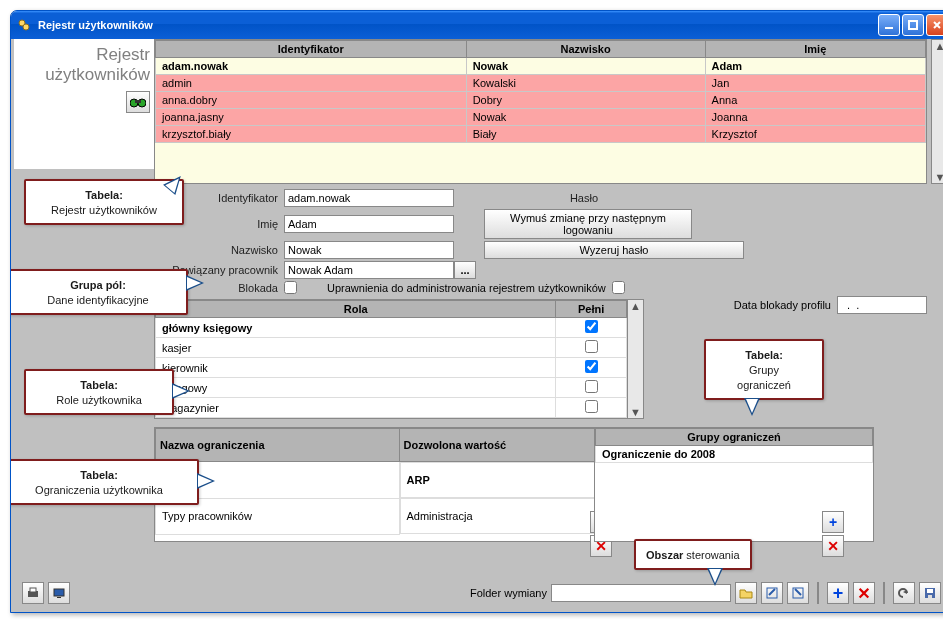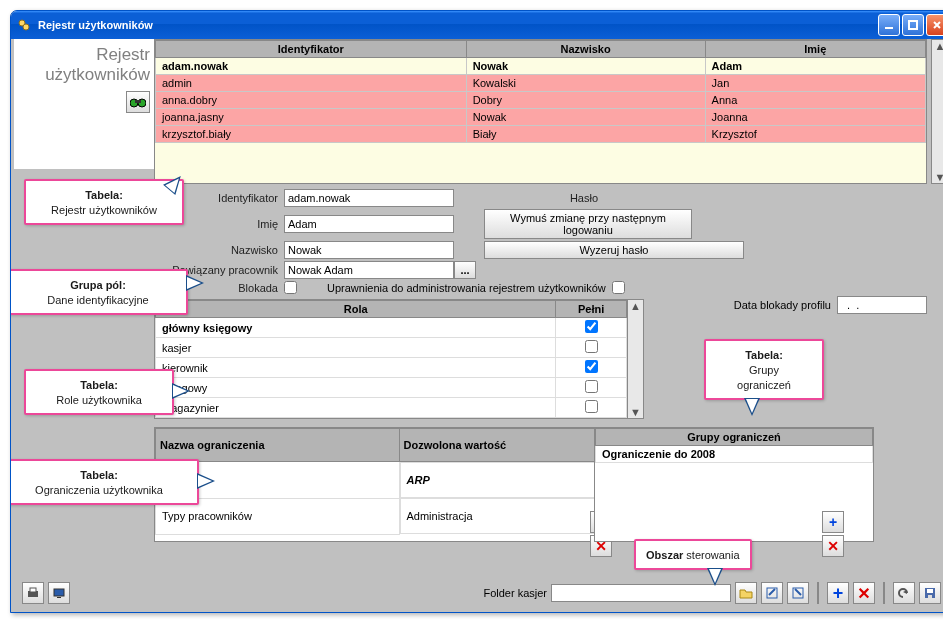--- a/index.html
+++ b/index.html
@@ -45,21 +45,21 @@
 .sq-btn { width: 22px; height: 22px; border:1px solid #888; background: linear-gradient(#fff,#ddd); display:flex; align-items:center; justify-content:center; font-weight:bold; font-size:14px; cursor:pointer; }
 .groups-wrap { position: absolute; top: 388px; left: 580px; width: 280px; height: 115px; border: 1px solid #888; background: #fff; }
 table.groups { width: 100%; border-collapse: collapse; }
 table.groups th { background:#b4b4b4; border:1px solid #888; padding:2px 4px; text-align:center;}
 table.groups td { border:1px solid #ddd; padding:2px 6px; }
 table.groups tr.sel td { font-weight: bold; }
 .bottom-bar { position: absolute; left: 0; right: 0; bottom: 0; height: 32px; background: #c0c0c0; display:flex; align-items:center; padding: 0 8px; gap:4px; }
 .bottom-bar .flex { flex:1; }
 .bottom-bar .lbl2 { color:#000;}
 .bottom-bar input { width: 180px; height:18px; border:1px solid #888; background:#fff; }
-.callout { position: absolute; background: #fff; border: 2px solid #ec4899; border-radius: 2px; padding: 6px 14px; text-align:center; font-size: 13px; color:#1a1a1a; box-shadow: 1px 1px 3px rgba(0,0,0,0.2); z-index: 50; }
+.callout { position: absolute; background: #fff; border: 2px solid #7f1d1d; border-radius: 2px; padding: 6px 14px; text-align:center; font-size: 13px; color:#1a1a1a; box-shadow: 1px 1px 3px rgba(0,0,0,0.2); z-index: 50; }
 .callout b { font-weight: bold; }
 .callout .ptr { position:absolute; width:0; height:0; }
 .ptr-r { right:-18px; top:12px; border-left:18px solid #1a4e8a; border-top:8px solid transparent; border-bottom:8px solid transparent;}
 .ptr-r::after { content:''; position:absolute; right:3px; top:-6px; border-left:14px solid #fff; border-top:6px solid transparent; border-bottom:6px solid transparent;}
 .ptr-b { bottom:-18px; left:50%; margin-left:-8px; border-top:18px solid #1a4e8a; border-left:8px solid transparent; border-right:8px solid transparent;}
 .ptr-b::after { content:''; position:absolute; left:-6px; bottom:3px; border-top:14px solid #fff; border-left:6px solid transparent; border-right:6px solid transparent;}
 .sep { width: 2px; height: 22px; background: #888; margin: 0 4px; }
 </style>
 </head>
 <body>
@@ -229,21 +229,21 @@
       <table class="restr">
         <thead>
             <tr>
           <th style="width:50%">Nazwa ograniczenia</th>
           <th>Dozwolona wartość</th>
         </tr>
           </thead>
         <tbody id="restr-body">
             <tr class="sel">
               <td>Płatnik</td>
-              <td style="display:flex; justify-content:space-between; align-items:center;font-style:italic;">ARP<span class="ellipsis">...</span></td>
+              <td style="display:flex; justify-content:space-between; align-items:center;">ARP<span class="ellipsis">...</span></td>
             </tr>
             <tr>
               <td>Typy pracowników</td>
               <td style="display:flex; justify-content:space-between; align-items:center;">Administracja<span class="ellipsis">...</span></td>
             </tr>
           </tbody>
       </table>
     </div>
     <div class="small-btns" style="top:472px; left:576px;">
       <div class="sq-btn" style="color:#0044dd;">+</div>
@@ -276,21 +276,21 @@
             <rect x="4" y="2" width="6" height="4" fill="#fff" stroke="#555"></rect>
           </svg>
         </div>
       <div class="sq-btn">
           <svg width="14" height="14">
             <rect x="2" y="3" width="10" height="7" fill="#2a5caa" stroke="#333"></rect>
             <rect x="5" y="11" width="4" height="1" fill="#333"></rect>
           </svg>
         </div>
       <span class="flex"></span>
-      <span class="lbl2">Folder kasjer</span>
+      <span class="lbl2">Folder wymiany</span>
       <input type="text" style="">
       <div class="sq-btn">
           <svg width="14" height="12">
             <path d="M1 3 h5 l1 2 h6 v6 h-12 z" fill="#f4d364" stroke="#aa8814"></path>
           </svg>
         </div>
       <div class="sq-btn">
           <svg width="14" height="14">
             <rect x="2" y="2" width="10" height="10" fill="none" stroke="#2a5caa"></rect>
             <path d="M4 9 L10 3" stroke="#2a5caa" stroke-width="2"></path>

